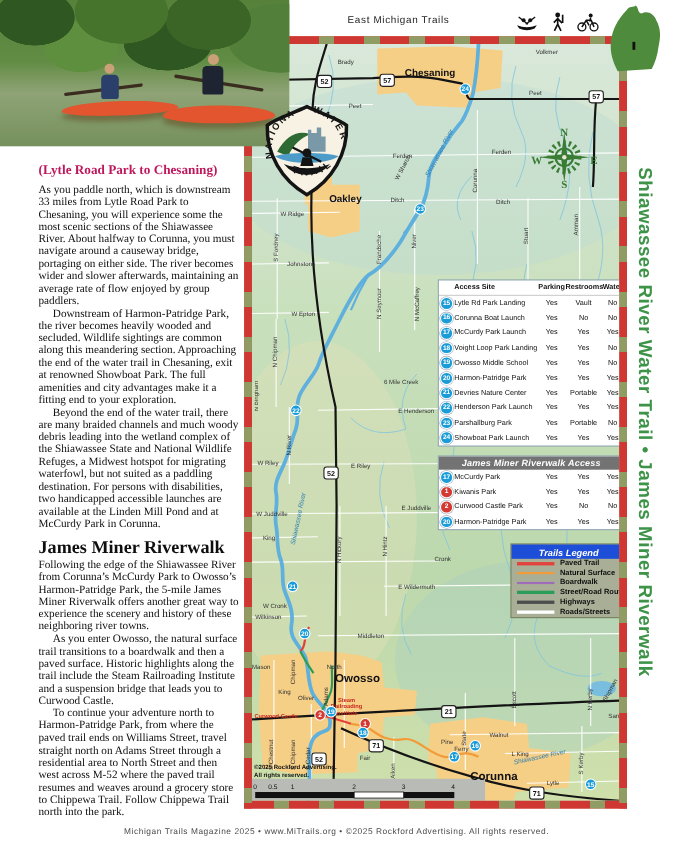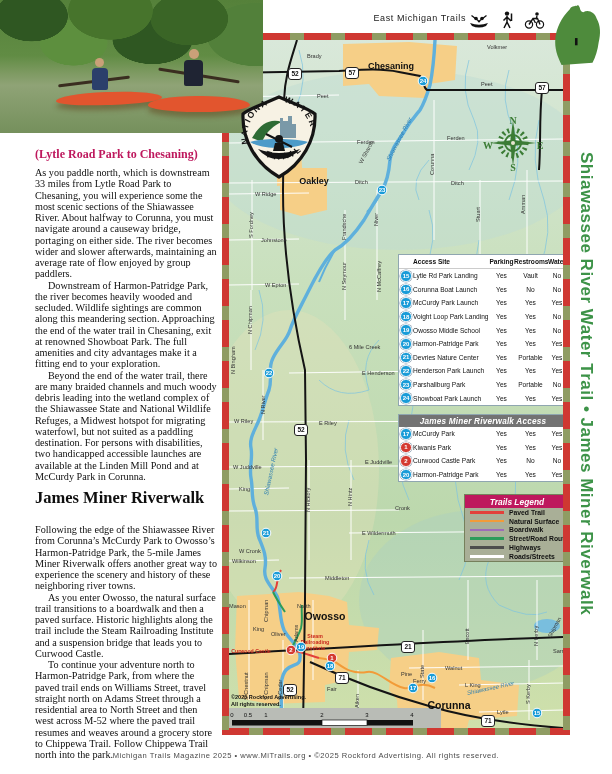--- a/index.html
+++ b/index.html
@@ -19,21 +19,21 @@
   .k1{left:56px;top:92px;width:106px;height:13px;transform:rotate(-2deg)}
   .k2{left:148px;top:96px;width:102px;height:16px}
   .person .head{position:absolute;width:9px;height:9px;border-radius:50%;background:#c9a078}
   .person .torso{position:absolute;background:#27314a;border-radius:4px 4px 2px 2px}
   .person .paddle{position:absolute;height:3px;background:#3a2d20;border-radius:2px}
   
   .article{position:absolute;left:35px;top:146px;width:183px;color:#0e0e0e;
     font-family:"Liberation Serif",serif}
   .article h1{margin:0;font-size:16.5px;line-height:18px;font-weight:bold}
   .article .sub{margin:0 0 5px;font-size:12px;line-height:16px;font-weight:bold;color:#be185d}
-  .article h3{margin:7px 0 17px;font-size:16.5px;line-height:18px;font-weight:bold}
+  .article h3{margin:7px 0 1px;font-size:16.5px;line-height:18px;font-weight:bold}
   .para p{margin:0;font-size:10.2px;line-height:11.25px}
   .para p:not(:first-child){text-indent:13px}
   
   .map-frame{position:absolute;left:222px;top:33px;width:348px;height:702px;background:#cf3832;z-index:1}
   .bseg{position:absolute;background:repeating-linear-gradient(90deg,#cf3832 0 27px,#8f9c63 27px 41px)}
   .bseg.v{background:repeating-linear-gradient(180deg,#cf3832 0 27px,#8f9c63 27px 41px)}
   .b-top{left:0;top:0;right:0;height:7px}.b-bot{left:0;bottom:0;right:0;height:7px}
   .b-left{left:0;top:0;bottom:0;width:7px}.b-right{right:0;top:0;bottom:0;width:7px}
   .map-inner{position:absolute;left:7px;top:7px;width:334px;height:688px;overflow:hidden;background:#cfe3c4}
   
@@ -60,27 +60,27 @@
   .trow{height:13.6px}
   .cell{font-size:6.6px;color:#111}
   .c-val{text-align:center}
   .num{width:9.5px;height:9.5px;border-radius:50%;background:#1a9cd8;color:#fff;font-size:6px;
     font-weight:bold;display:flex;align-items:center;justify-content:center;justify-self:center;
     border:.7px solid #fff;box-shadow:0 0 0 .5px #9ab}
   .num.red{background:#d43a31}
   .tbl1{left:170px;top:215px;width:168px}
   .tbl2{left:170px;top:375px;width:168px}
   .legend{position:absolute;left:236px;top:455px;width:104px;background:#a9af97;box-shadow:0 0 0 1px #76805c}
-  .legend-title{height:13px;display:flex;align-items:center;justify-content:center;background:#be185d;
+  .legend-title{height:13px;display:flex;align-items:center;justify-content:center;background:#1d4ed8;
     color:#fff;font-weight:bold;font-style:italic;font-size:8.4px}
   .legend-item{display:flex;align-items:center;height:8.8px;padding:0 5px;gap:5px}
   .legend-line{width:34px;height:2.6px;flex:none}
   .legend-label{font-size:6.8px;font-weight:bold;color:#111;white-space:nowrap}
   
-  .map-header{position:absolute;left:296px;top:13px;width:170px;text-align:right;font-size:9px;
+  .map-header{position:absolute;left:316px;top:13px;width:170px;text-align:left;font-size:9px;
     letter-spacing:.6px;color:#222;z-index:2}
   .trail-icons{position:absolute;left:468px;top:11px;display:flex;gap:9px;z-index:2}
   .mi-logo{position:absolute;left:547px;top:3px;z-index:6}
   .badge{position:absolute;left:236px;top:94px;z-index:7}
   
   .sidebar-title{position:absolute;left:576px;top:152px;height:560px;writing-mode:vertical-rl;
     font-size:17px;font-weight:bold;color:#3d9348;letter-spacing:.5px;white-space:nowrap}
   .footer{position:absolute;left:0;right:0;top:751px;text-align:center;font-size:7.6px;
     color:#4a4a4a;letter-spacing:.5px}
 </style>

